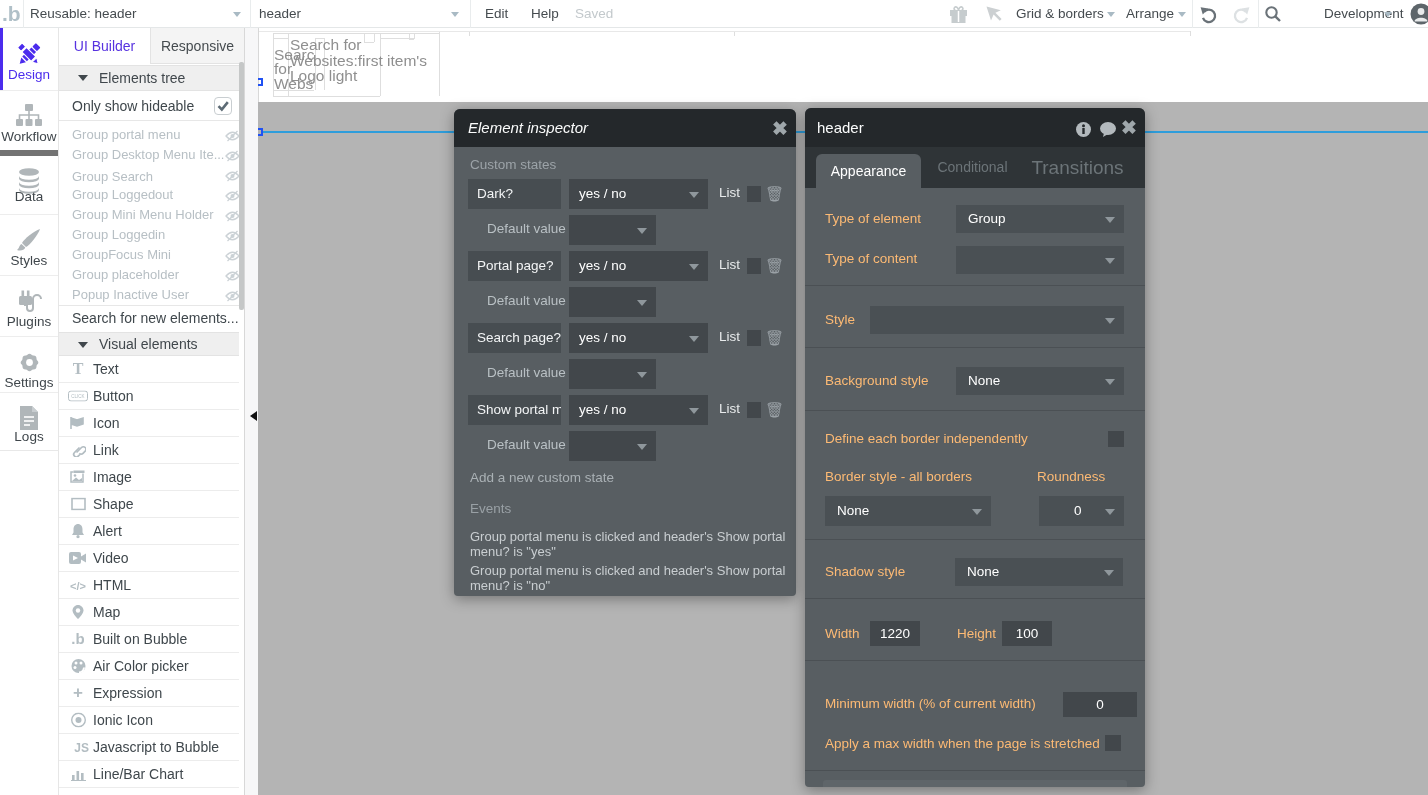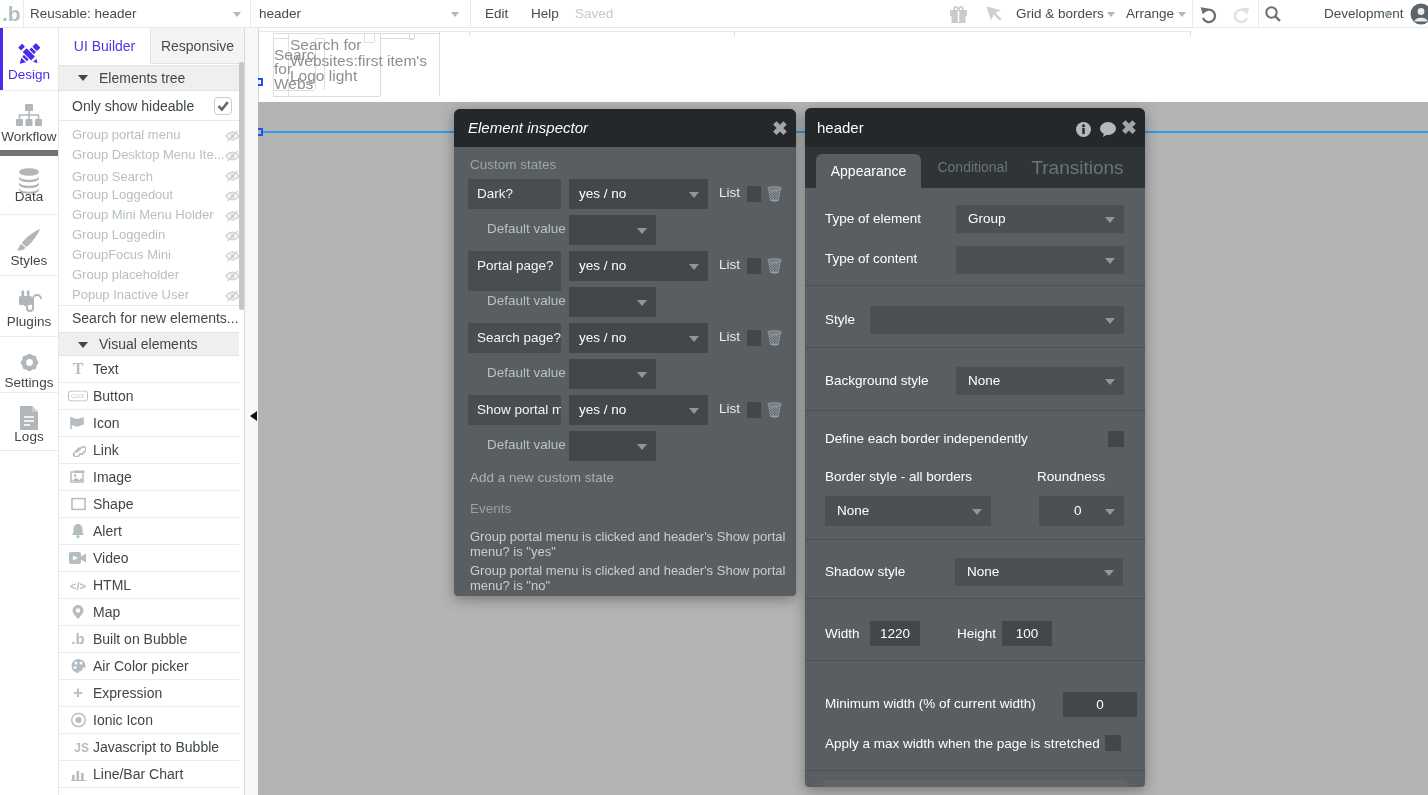--- a/index.html
+++ b/index.html
@@ -38,21 +38,21 @@
 
   
   #canvas { position:absolute; left:243px; top:28px; width:1185px; height:767px; background:#fff; }
   #graybg { position:absolute; left:15px; top:74px; width:1170px; height:693px; background:#b4b4b4; }
   .ctext { position:absolute; color:#8f8f8f; font-size:15.5px; }
 
   
   .dpanel { position:absolute; background:#585e62; box-shadow:0 3px 14px rgba(0,0,0,0.35); z-index:60; border-radius:6px 6px 4px 4px; }
   .dhead { position:absolute; left:0; top:0; right:0; height:38px; background:#24282b;
     color:#fbfcfc; font-size:15px; line-height:38px; border-radius:6px 6px 0 0; }
-  .dlabel { position:absolute; color:#ffffff; font-size:13.5px; }
+  .dlabel { position:absolute; color:#fdba74; font-size:13.5px; }
   .dbox { position:absolute; background:#474d51; color:#f3f5f6; font-size:13.5px; }
   .ddrop { position:absolute; background:#42474b; color:#fff; font-size:13.5px; }
   .ddrop .dar, .dbox .dar { position:absolute; right:9px; top:50%; margin-top:-2px; width:0; height:0;
     border-left:5px solid transparent; border-right:5px solid transparent; border-top:6px solid #8f979c; }
   .dinput { position:absolute; background:#42474b; color:#fff; font-size:13.5px; text-align:center; }
   .dcheck { position:absolute; width:16px; height:16px; background:#42474b; }
   .hr { position:absolute; left:0; right:0; height:1px; background:rgba(0,0,0,0.14); }
   .xclose { color:#9fa7ab; font-weight:bold; font-size:19px; }
 </style>
 </head>
@@ -444,21 +444,21 @@
   <div id="staterows">
       <div class="dbox" style="left:14px;top:70px;width:93px;height:30px;line-height:30px;white-space:nowrap;overflow:hidden;"><span style="margin-left:9px;">Dark?</span></div>
       <div class="ddrop" style="left:115px;top:70px;width:139px;height:30px;line-height:30px;"><span style="margin-left:10px;">yes / no</span><span class="dar"></span></div>
       <div class="dlabel" style="left:265px;top:76px;color:#e8ebec;">List</div>
       <div style="position:absolute;left:293px;top:77px;width:14px;height:16px;background:#42474b;"></div>
       <div style="position:absolute;left:311px;top:76px;color:#9aa1a6;font-size:15px;">🗑</div>
       <div class="dlabel" style="left:33px;top:112px;color:#b9c0c4;">Default value</div>
       <div class="ddrop" style="left:115px;top:106px;width:87px;height:30px;">
         <span class="dar"></span>
       </div>
-      <div class="dbox" style="left:14px;top:142px;width:93px;height:40px;line-height:30px;white-space:nowrap;overflow:hidden;"><span style="margin-left:9px;">Portal page?</span></div>
+      <div class="dbox" style="left:14px;top:142px;width:93px;height:30px;line-height:30px;white-space:nowrap;overflow:hidden;"><span style="margin-left:9px;">Portal page?</span></div>
       <div class="ddrop" style="left:115px;top:142px;width:139px;height:30px;line-height:30px;"><span style="margin-left:10px;">yes / no</span><span class="dar"></span></div>
       <div class="dlabel" style="left:265px;top:148px;color:#e8ebec;">List</div>
       <div style="position:absolute;left:293px;top:149px;width:14px;height:16px;background:#42474b;"></div>
       <div style="position:absolute;left:311px;top:148px;color:#9aa1a6;font-size:15px;">🗑</div>
       <div class="dlabel" style="left:33px;top:184px;color:#b9c0c4;">Default value</div>
       <div class="ddrop" style="left:115px;top:178px;width:87px;height:30px;">
         <span class="dar"></span>
       </div>
       <div class="dbox" style="left:14px;top:214px;width:93px;height:30px;line-height:30px;white-space:nowrap;overflow:hidden;"><span style="margin-left:9px;">Search page?</span></div>
       <div class="ddrop" style="left:115px;top:214px;width:139px;height:30px;line-height:30px;"><span style="margin-left:10px;">yes / no</span><span class="dar"></span></div>

